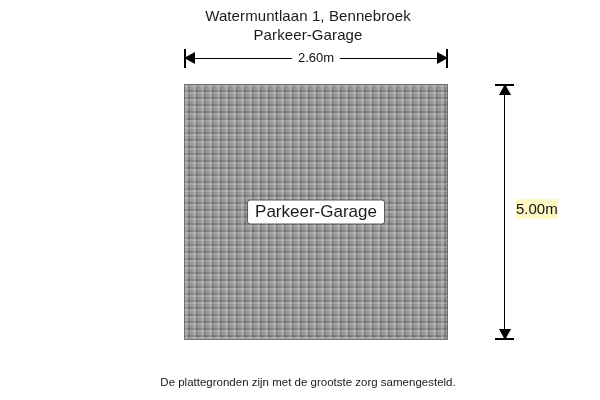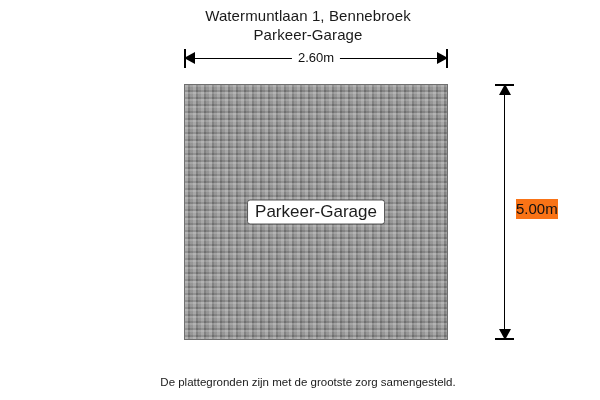--- a/index.html
+++ b/index.html
@@ -174,21 +174,21 @@
   .tick-h.top { top: 0; }
   .tick-h.bottom { bottom: 0; }
 
   .dim-right-label {
     position: absolute;
     left: 508px;
     top: 199px;
     font-size: 15px;
     line-height: 20px;
     color: #111111;
-    background: #f97316;
+    background: #fef9c3;
     white-space: nowrap;
   }
 
   
   .footer {
     position: absolute;
     left: 0;
     bottom: 10px;
     width: 600px;
     text-align: center;

